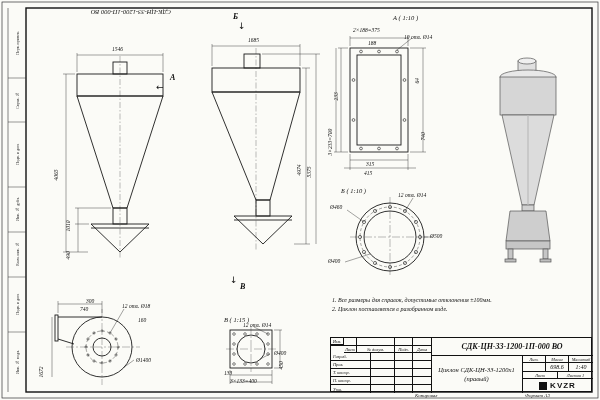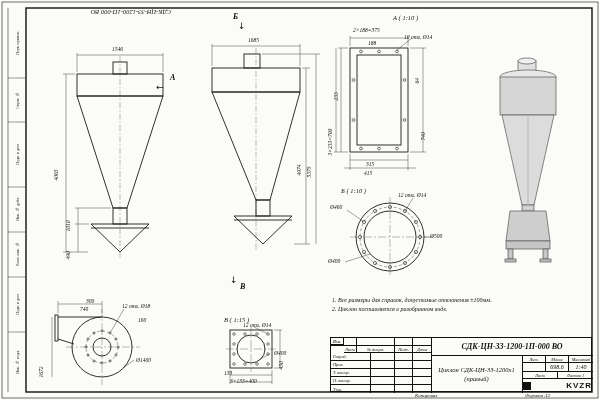--- a/index.html
+++ b/index.html
@@ -18,21 +18,21 @@
   .margin-label{position:absolute;font:italic 5px "Liberation Serif",serif;color:#111;line-height:1;}
   
   .tb{position:absolute;left:330px;top:337px;width:262px;height:55px;border:1.3px solid #111;background:#fbfbf7;}
   .tb .c{position:absolute;border-right:0.6px solid #111;border-bottom:0.6px solid #111;font:italic 4.3px "Liberation Serif",serif;color:#111;display:flex;align-items:center;justify-content:center;overflow:hidden;white-space:nowrap;}
   .tb .nob{border-right:none;}
   .tb .docnum{font:italic bold 8px "Liberation Serif",serif;}
   .tb .pname{flex-direction:column;font:italic 6.5px "Liberation Serif",serif;text-align:center;line-height:1.25;}
   .tb .val{font:italic 6px "Liberation Serif",serif;}
   .tb .rowlab{justify-content:flex-start;padding-left:2px;}
   .tb .heavy{position:absolute;left:100px;top:0;width:0;height:55px;border-left:1px solid #111;}
-  .logo{position:absolute;left:192px;top:41px;width:69px;height:13px;display:flex;align-items:center;justify-content:space-between;gap:3px;}
+  .logo{position:absolute;left:192px;top:41px;width:69px;height:13px;display:flex;align-items:center;justify-content:center;gap:3px;}
   .logo-mark{width:8px;height:8px;background:#111;}
   .logo-text{font:bold 8px "Liberation Sans",sans-serif;letter-spacing:1px;color:#111;}
 </style>
 </head>
 <body>
 
 <div id="sheet">
 
   <svg class="v" style="left:0;top:0" width="600" height="400" viewBox="0 0 600 400">
     <rect x="2" y="2" width="596" height="396" fill="none" stroke="#333" stroke-width="0.7"></rect>

